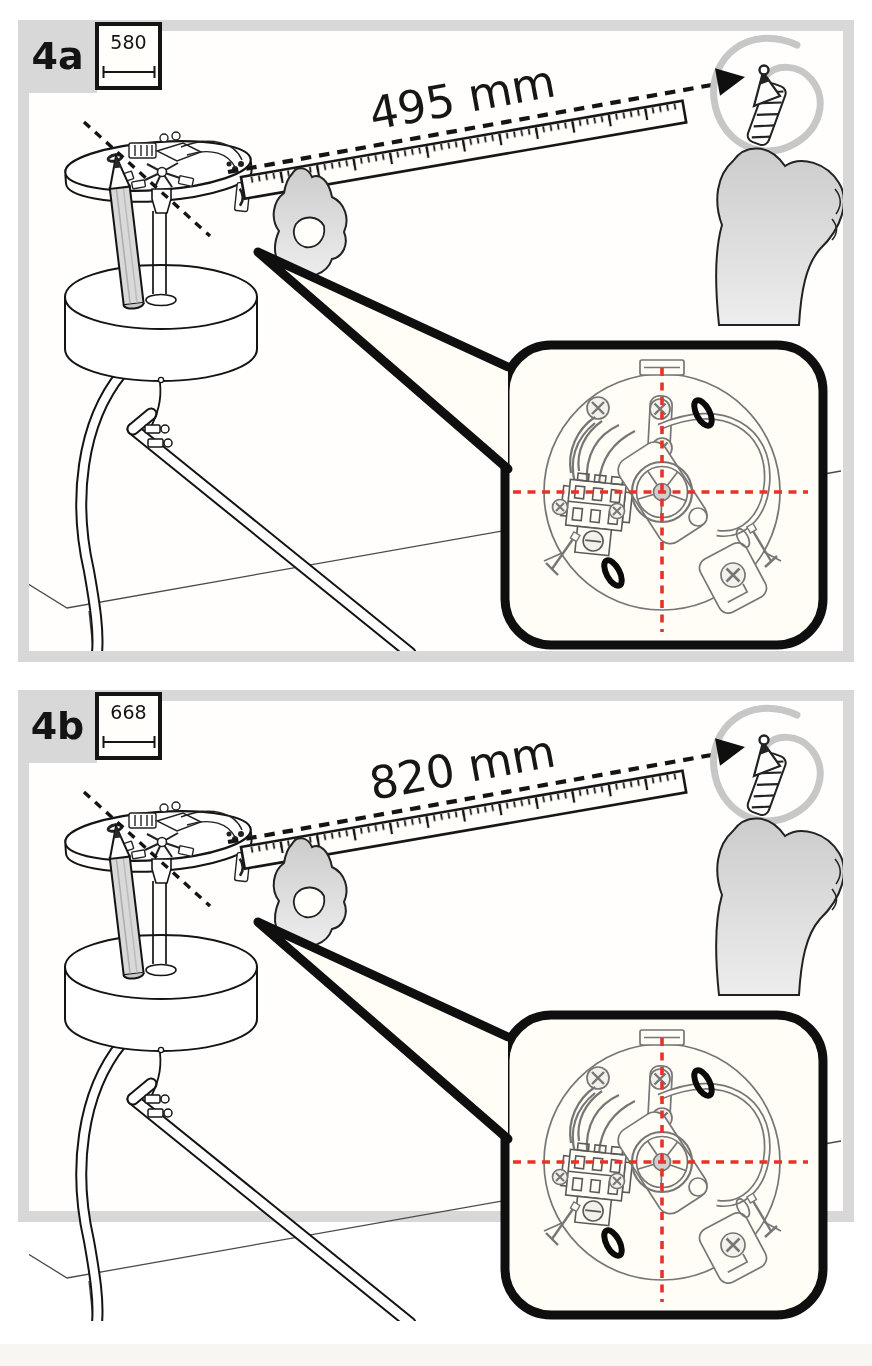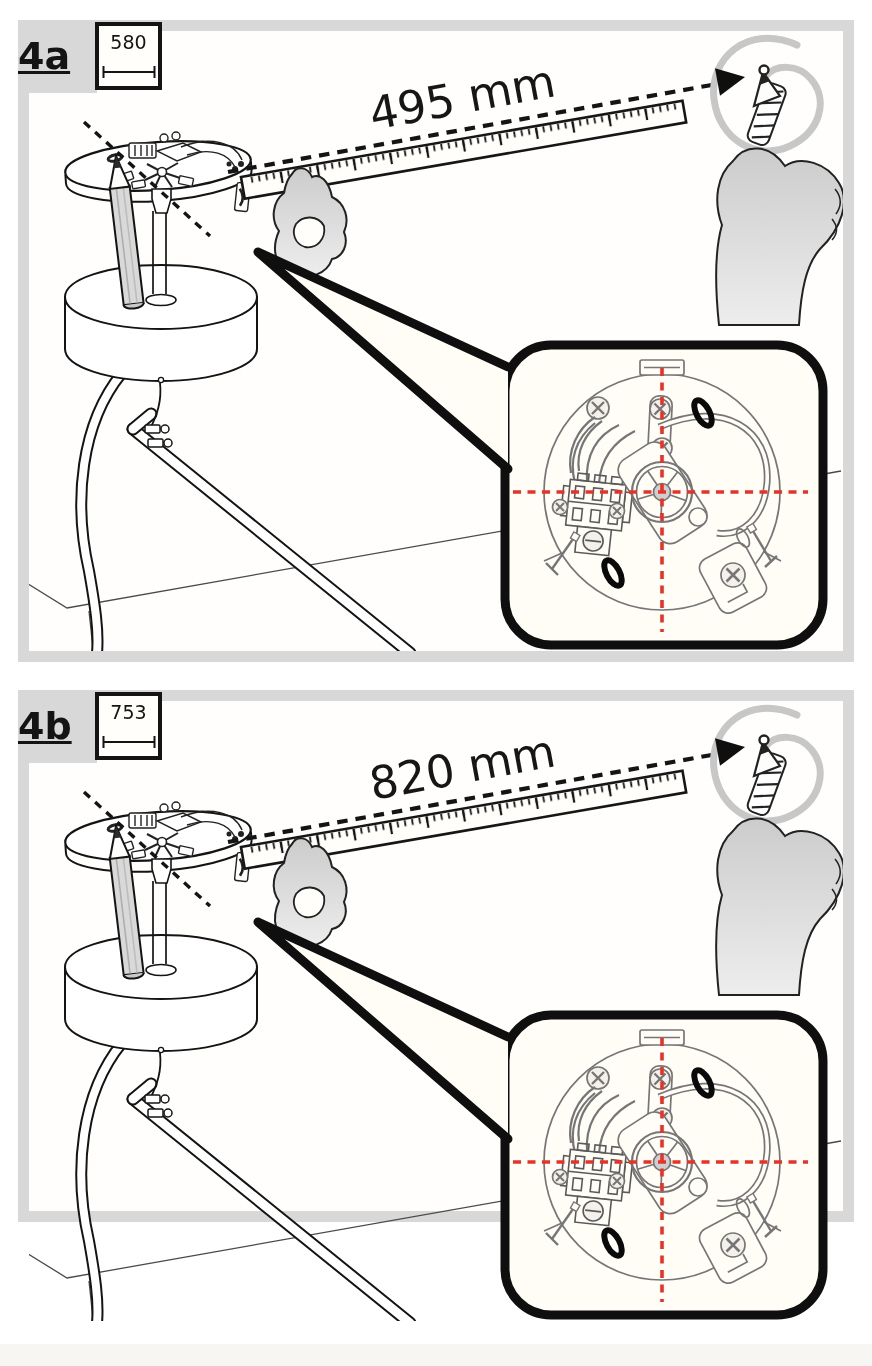--- a/index.html
+++ b/index.html
@@ -9,23 +9,22 @@
   }
   .panel{
     position:absolute;left:18px;width:836px;box-sizing:border-box;
     border:11px solid #d8d8d8;background:#fffefc;
   }
   .panel-a{top:20px;height:642px;}
   .panel-b{top:690px;height:532px;}
   .scene{position:absolute;left:0;top:0;width:814px;height:620px;display:block;}
   .step-tab{
     position:absolute;left:-11px;top:-11px;width:79px;height:73px;background:#d8d8d8;
-    color:#141414;font-weight:bold;font-size:38px;line-height:73px;
+    color:#141414;font-weight:bold;font-size:38px;line-height:73px;text-align:center;
     z-index:3;
-    text-decoration:underline;
   }
   .dim-box{
     position:absolute;left:66px;top:-9px;width:59px;height:60px;background:#fffefa;
     border:4px solid #141414;z-index:3;
     display:flex;flex-direction:column;align-items:center;justify-content:center;gap:13px;
   }
   .dim-value{font-size:19px;line-height:1.05;color:#141414;}
   .dim-measure line{stroke:#141414;stroke-width:2;}
   .ruler-text{font-size:45px;fill:#161616;font-family:"DejaVu Sans",sans-serif;}
   .footer-strip{position:absolute;left:0;top:1344px;width:872px;height:22px;background:#f7f6f3;}
@@ -302,21 +301,21 @@
       <use href="#illu"></use>
       <g transform="translate(436,82) rotate(-10.5)">
         <text class="ruler-text" text-anchor="middle">495 mm</text>
       </g>
     </svg>
   </section>
 
   <section class="panel panel-b">
     <div class="step-tab">4b</div>
     <div class="dim-box">
-      <div class="dim-value">753</div>
+      <div class="dim-value">668</div>
       <svg class="dim-measure" width="54" height="14" viewBox="0 0 54 14">
         <line x1="1.5" y1="1" x2="1.5" y2="13"></line>
           <line x1="52.5" y1="1" x2="52.5" y2="13"></line>
           <line x1="1.5" y1="7" x2="52.5" y2="7"></line>
       </svg>
     </div>
     <svg class="scene" viewBox="0 0 814 620">
       <use href="#illu"></use>
       <g transform="translate(436,82) rotate(-10.5)">
         <text class="ruler-text" text-anchor="middle">820 mm</text>

